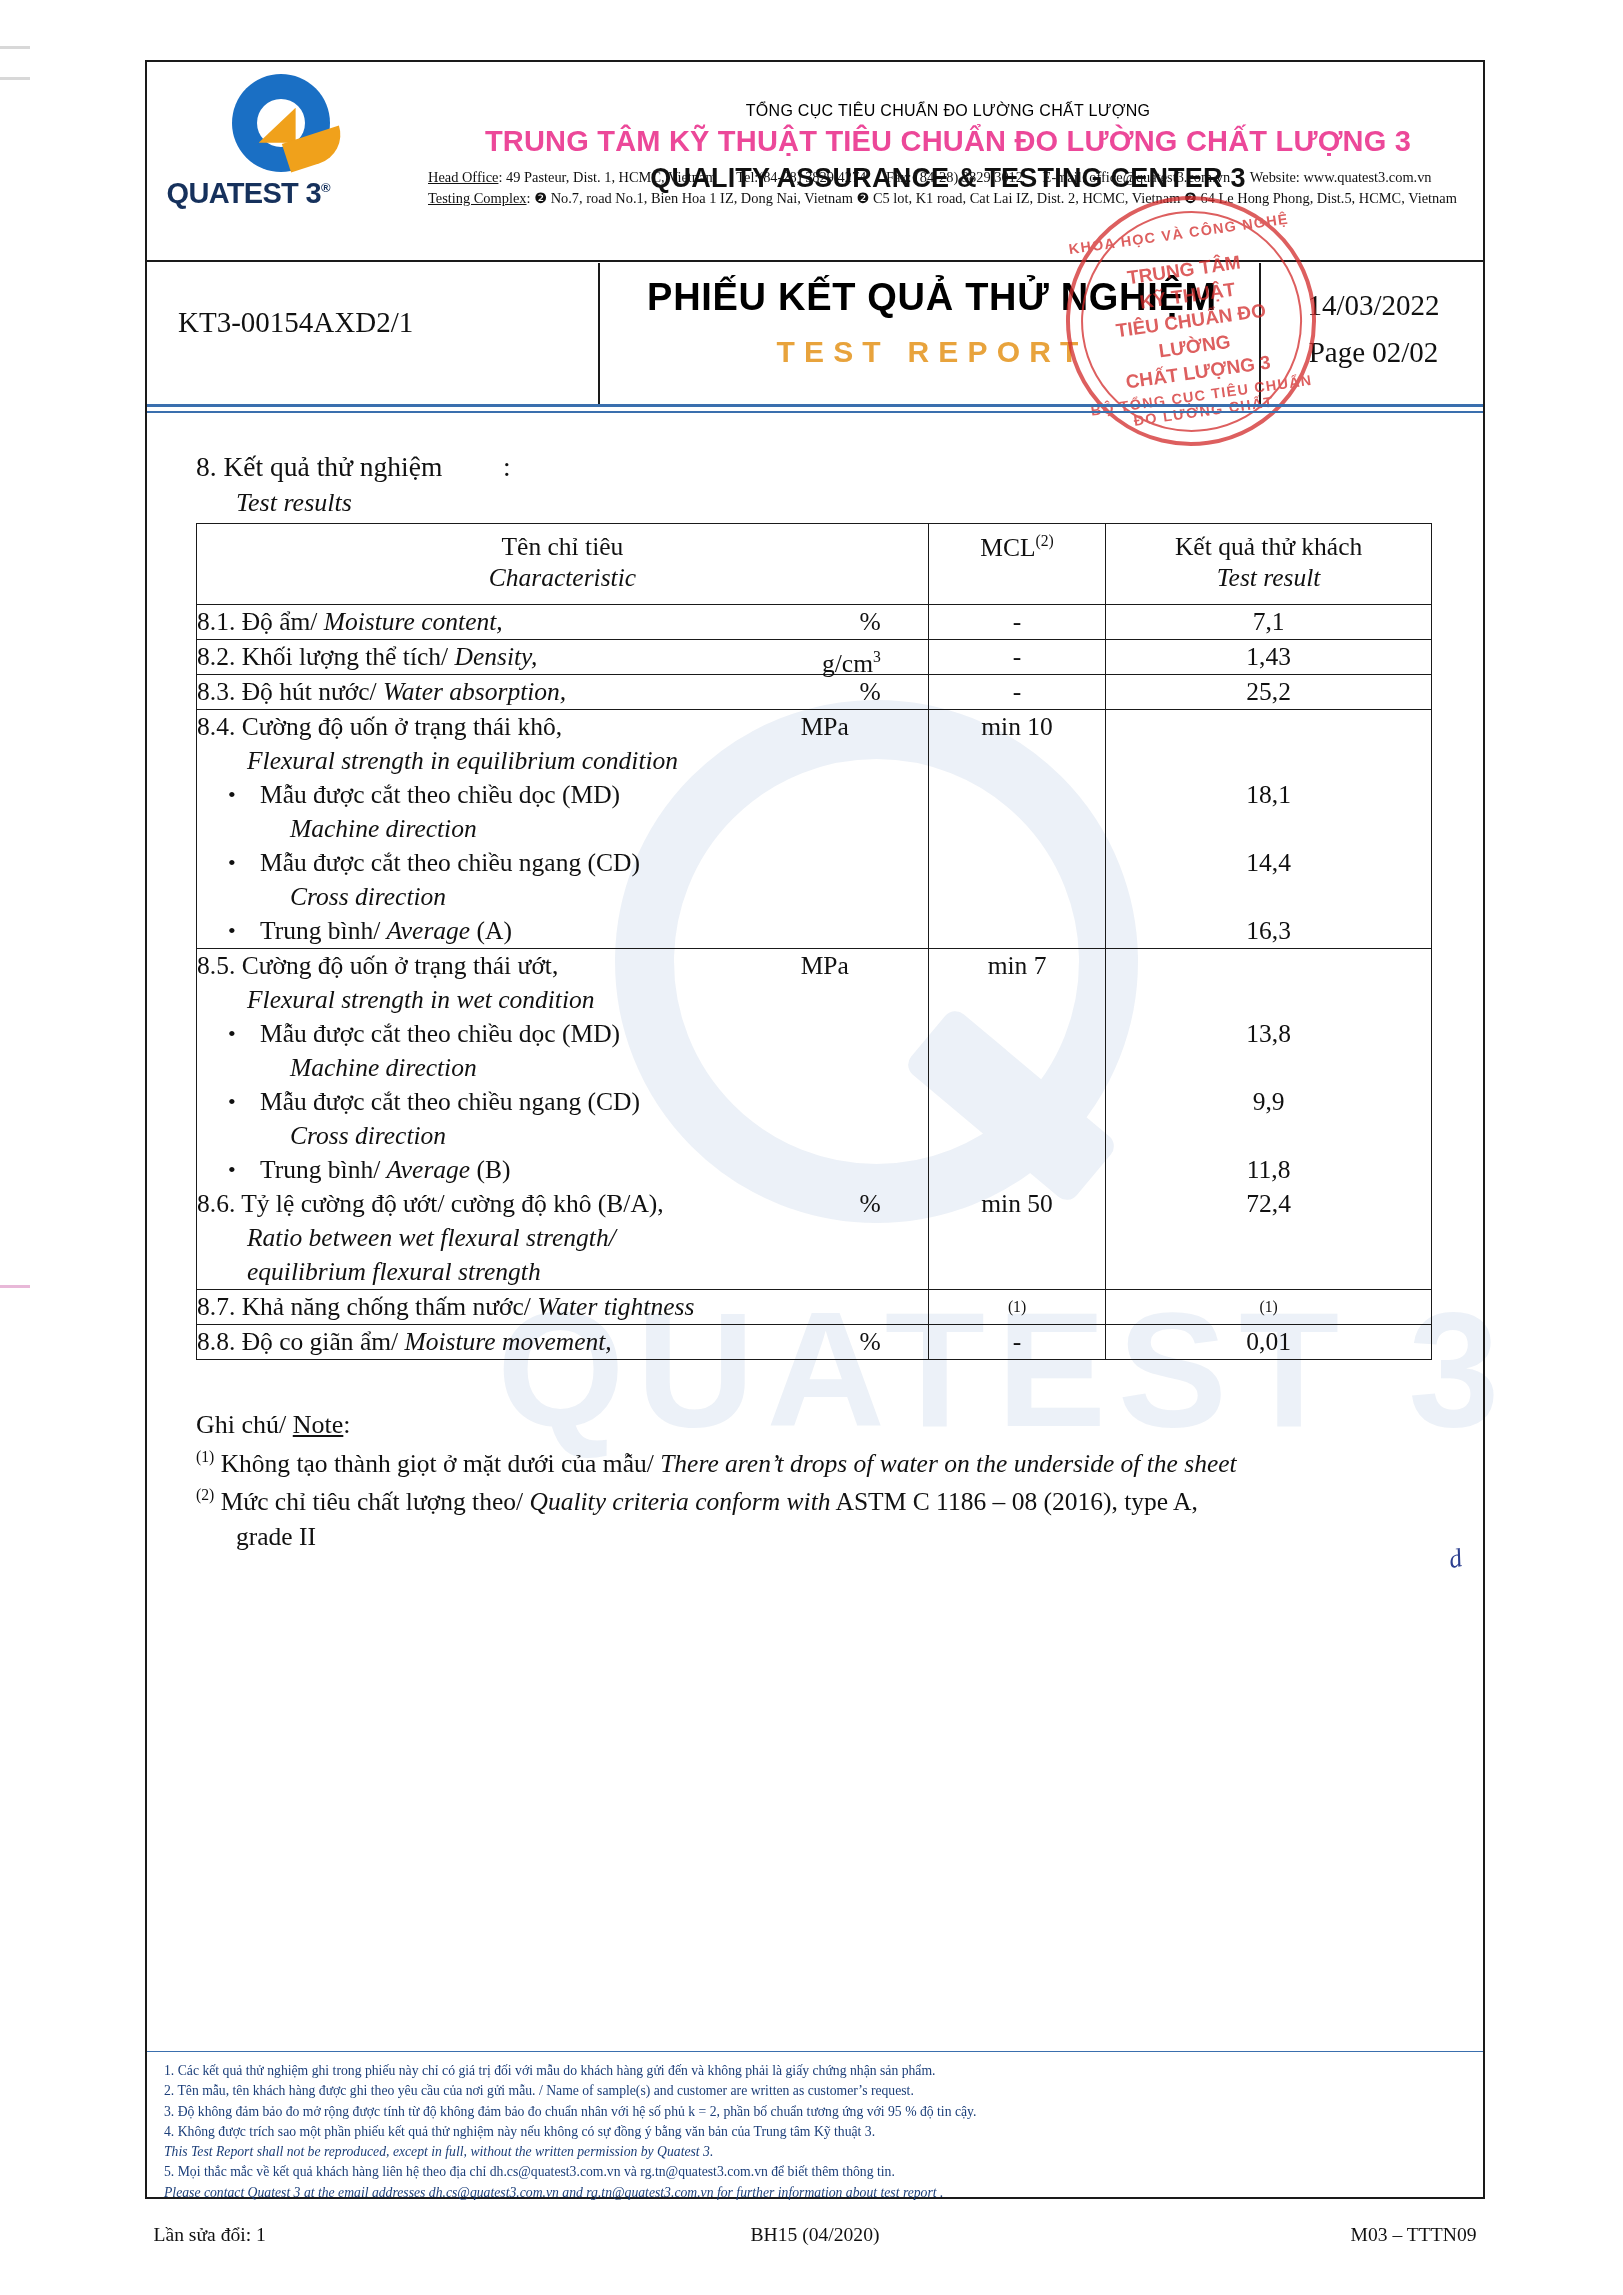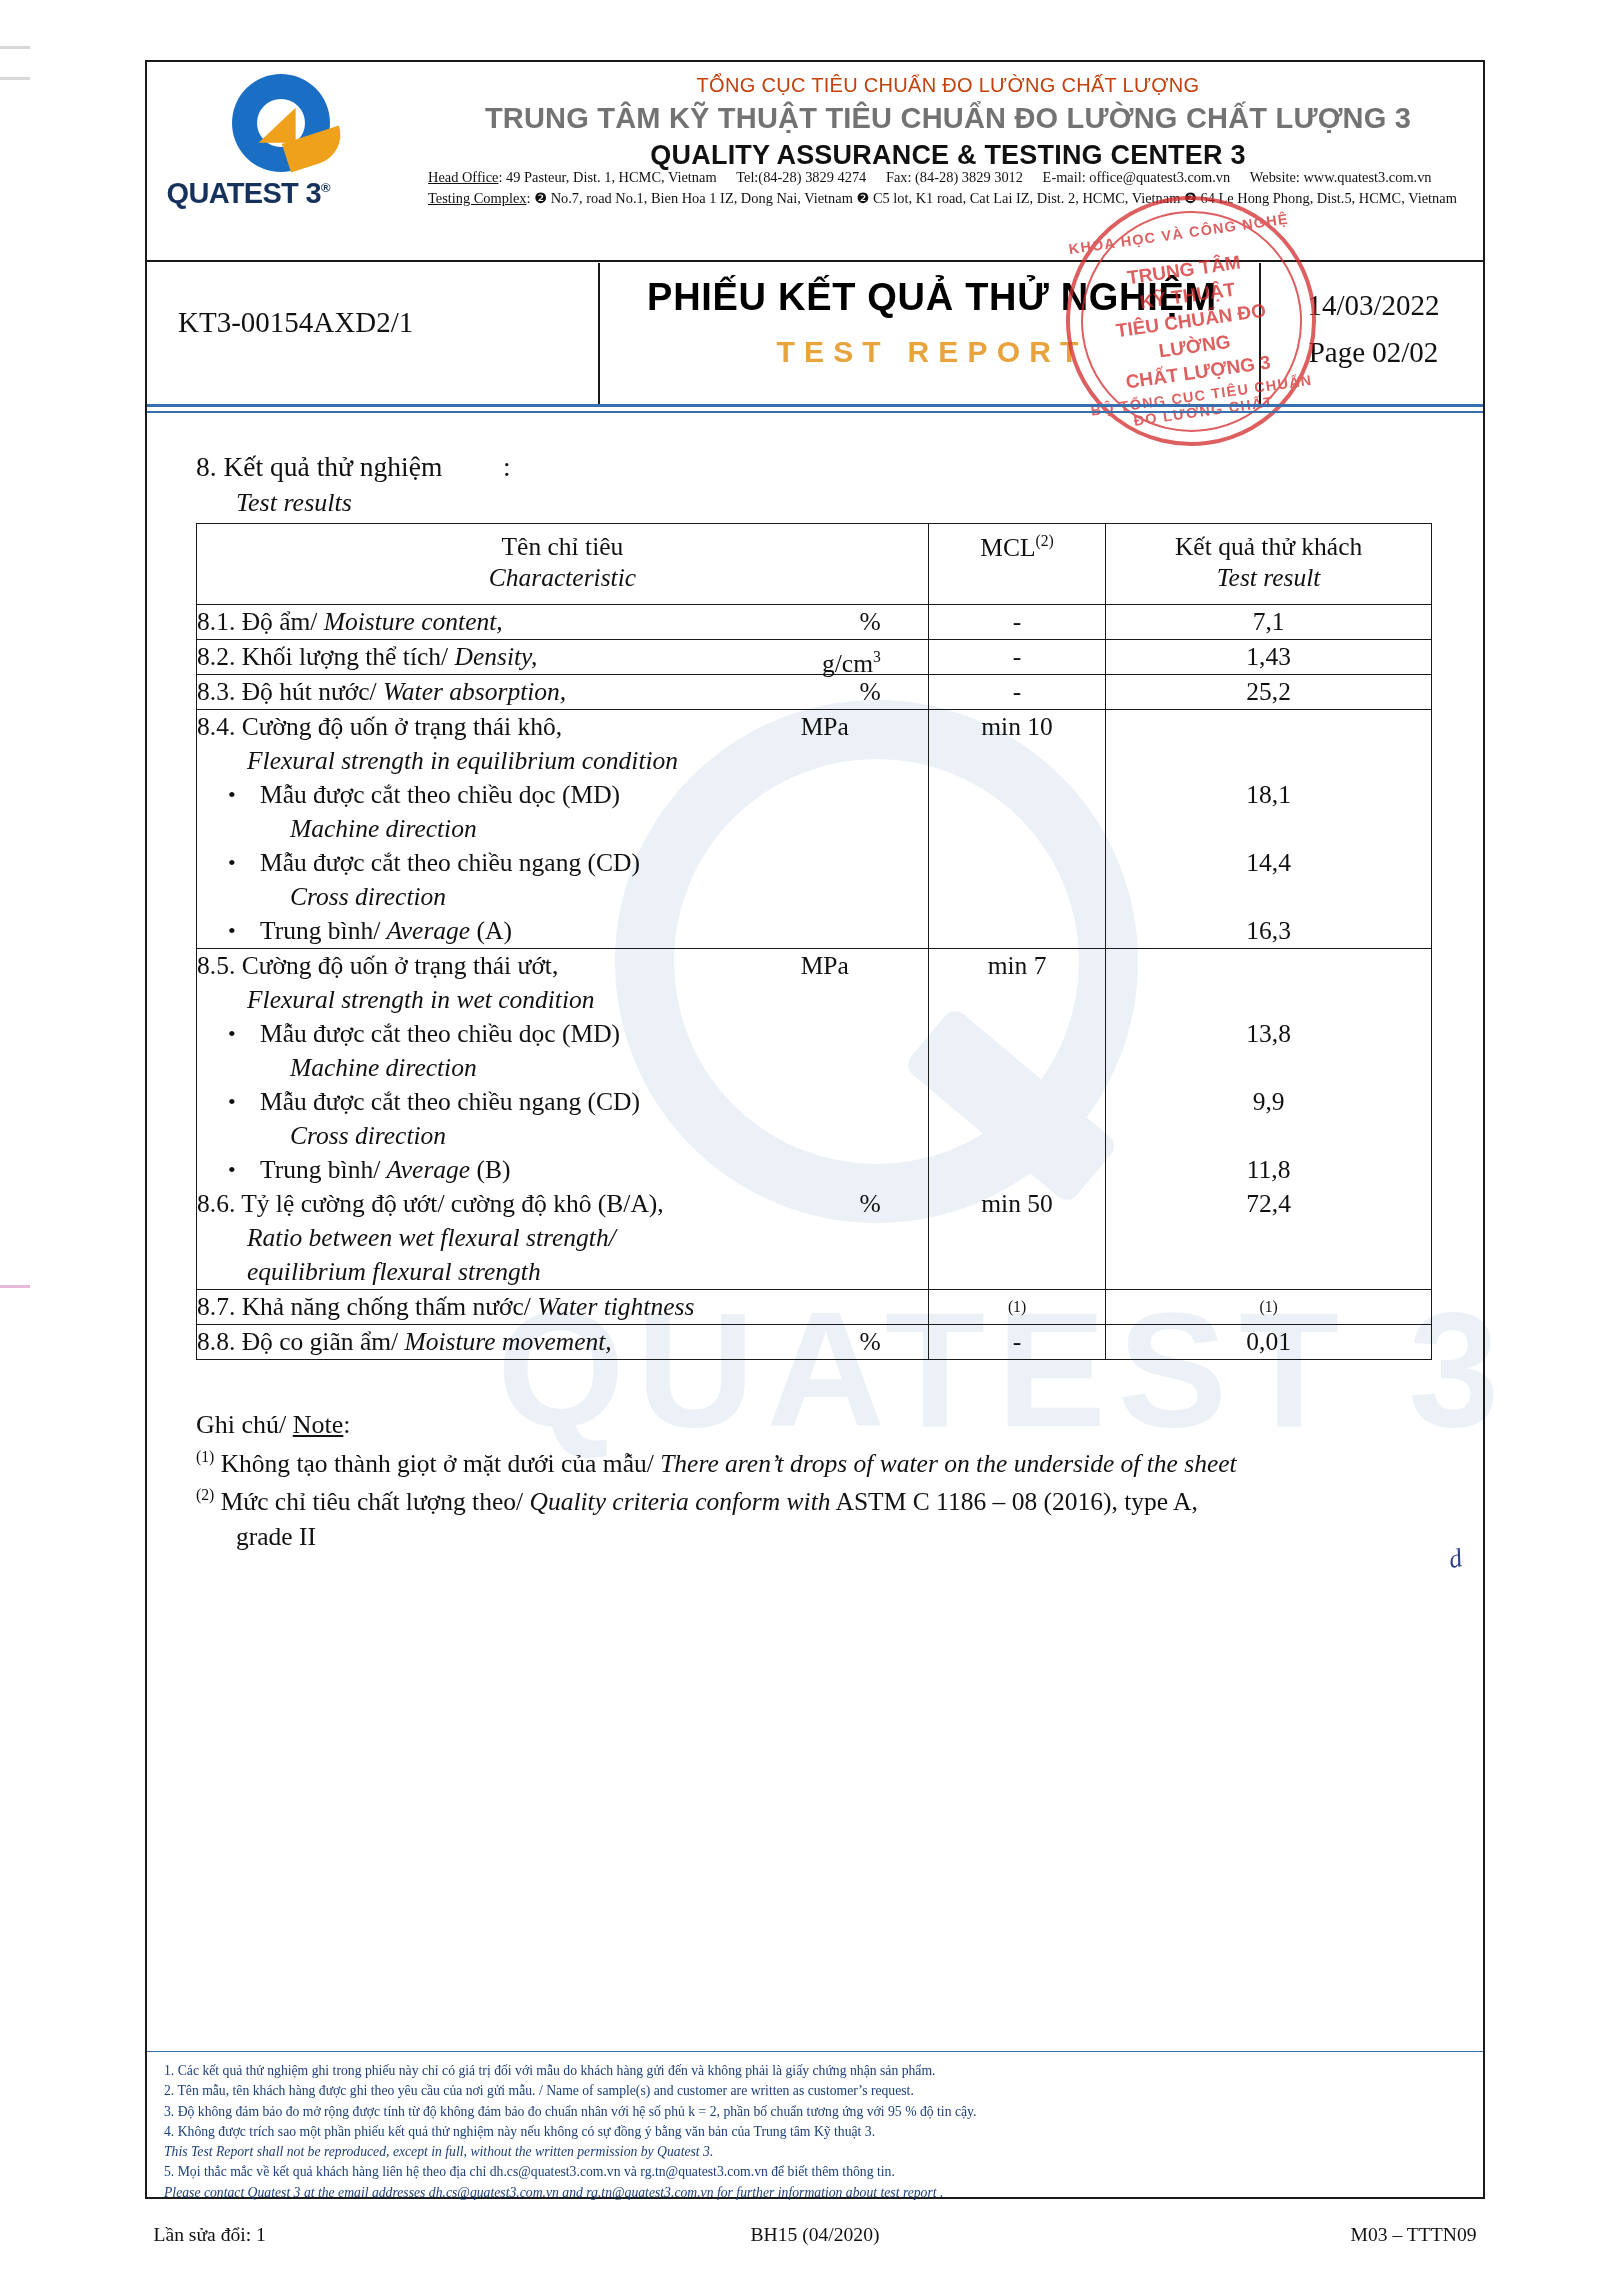--- a/index.html
+++ b/index.html
@@ -101,25 +101,25 @@
     font-size:29px;
     letter-spacing:-0.7px;
     color:#16315c;
     white-space:nowrap;
   }
   .logo-text sup { font-size:13px; vertical-align:super; }
 
   .head-lines { position:absolute; left:281px; top:11.8px; width:1040px; text-align:center; }
   .hl1 {
     font-family:"Liberation Sans", sans-serif;
-    font-size:20px; color:#c2410c; letter-spacing:0.3px;
+    font-size:16px; color:#000000; letter-spacing:0.3px;margin-top:28px;
   }
   .hl2 {
     font-family:"Liberation Sans", sans-serif;
-    font-weight:bold; font-size:29px; color:#737373; margin-top:5.2px; letter-spacing:0.2px;
+    font-weight:bold; font-size:29px; color:#ec4899; margin-top:5.2px; letter-spacing:0.2px;
   }
   .hl3 {
     font-family:"Liberation Sans", sans-serif;
     font-weight:bold; font-size:27px; color:#111; margin-top:5.2px; letter-spacing:0.2px;
   }
   .addr {
     position:absolute; left:281px; top:105px; width:1047px;
     font-family:"Liberation Serif", serif;
     font-size:14.4px; color:#111; line-height:1.45;
   }

